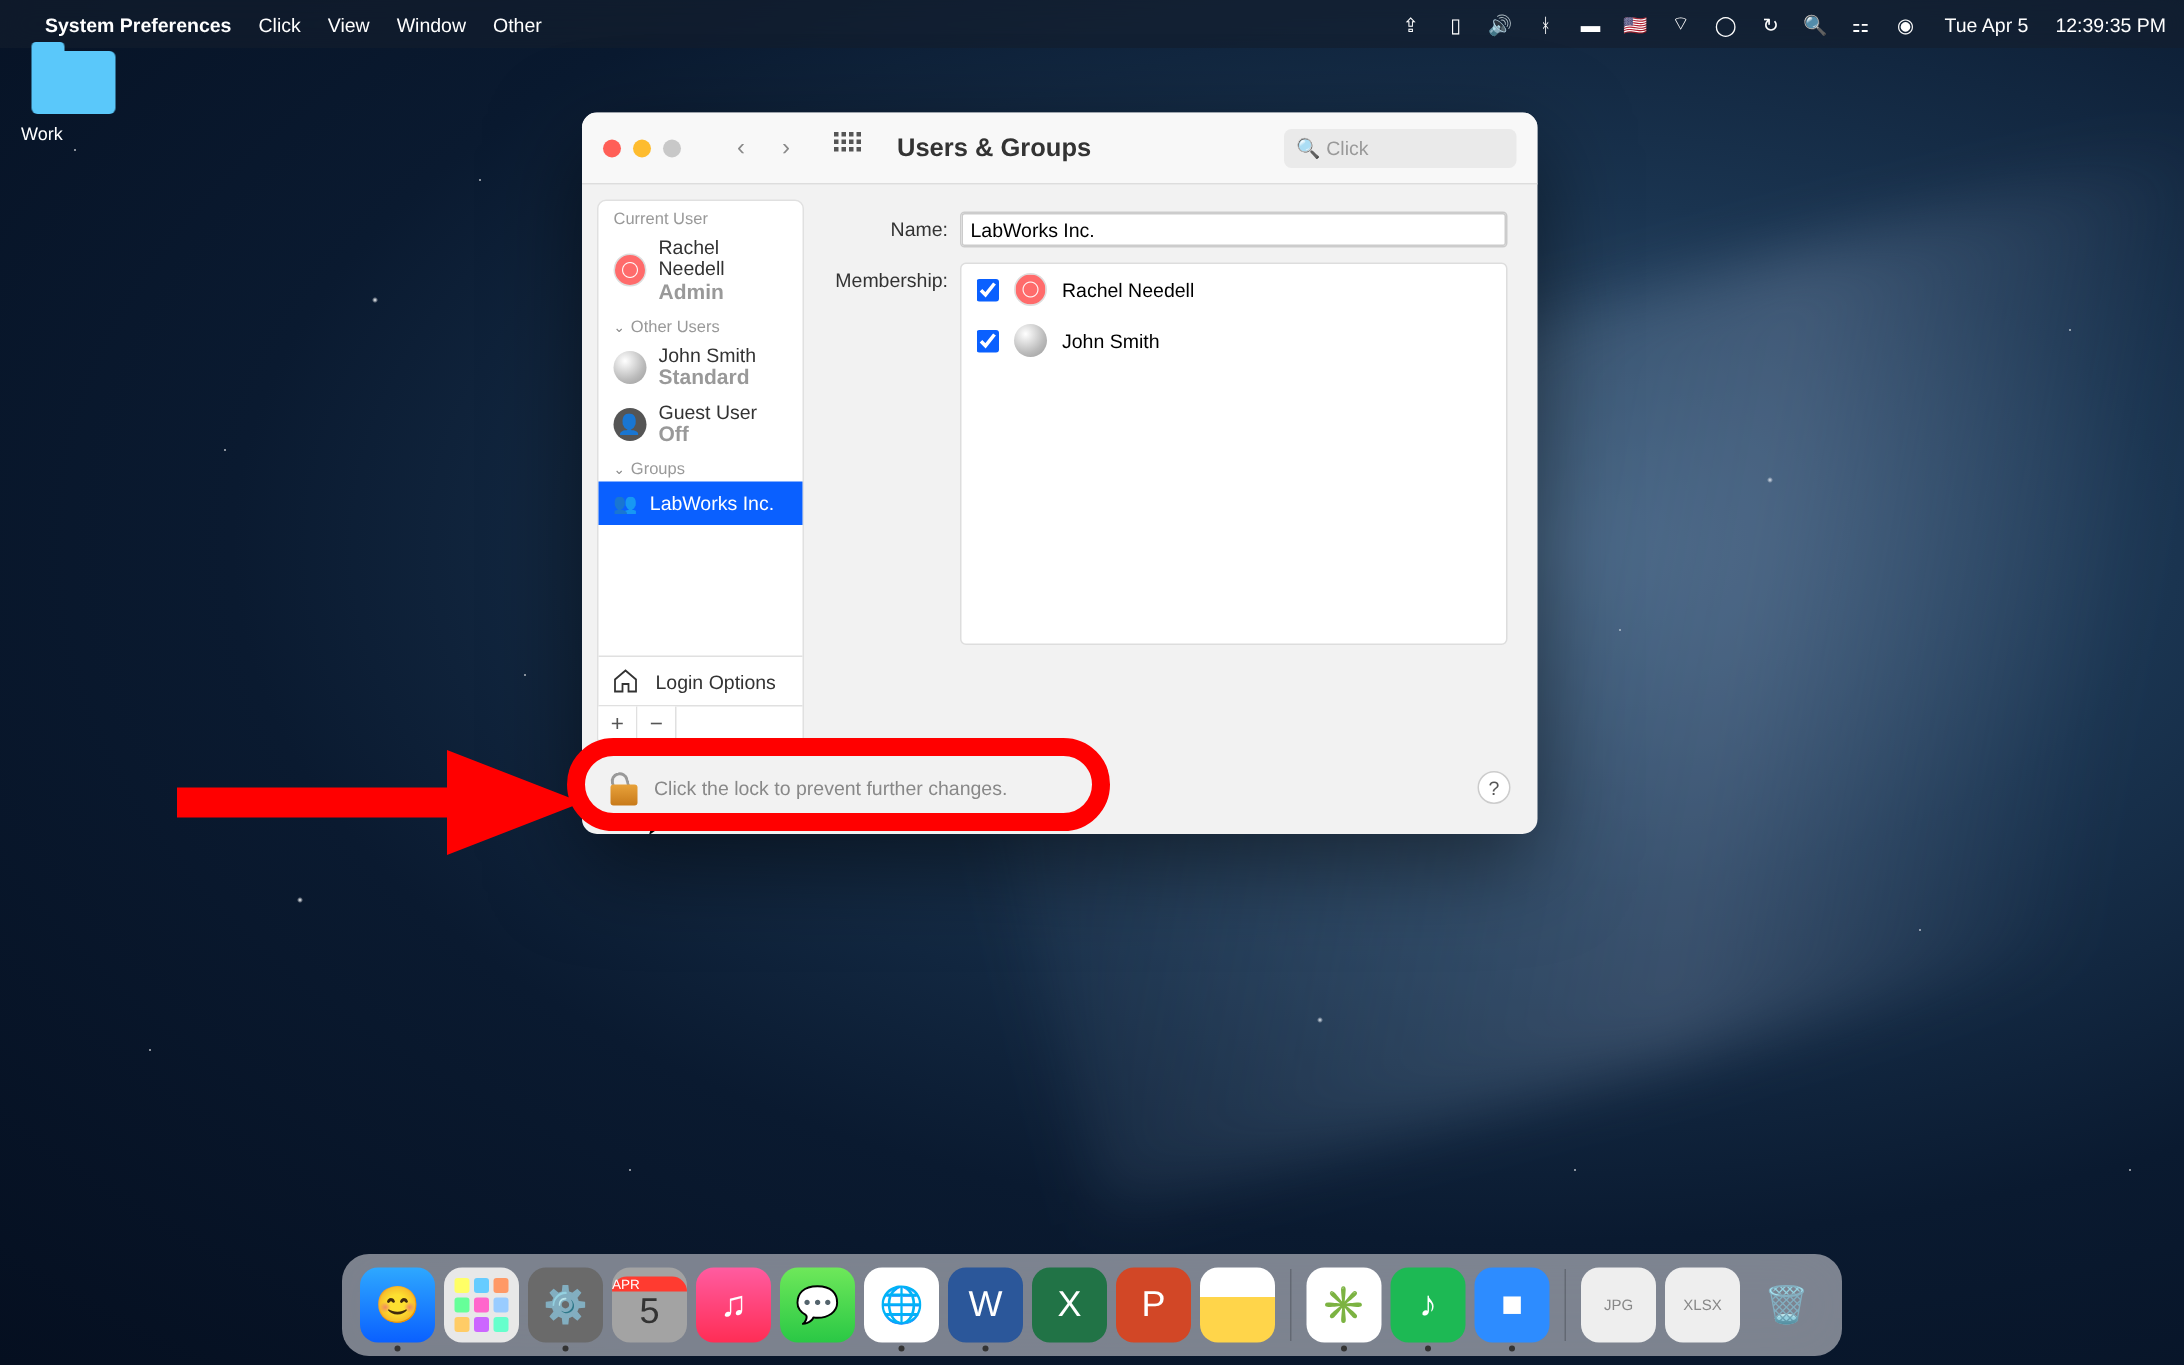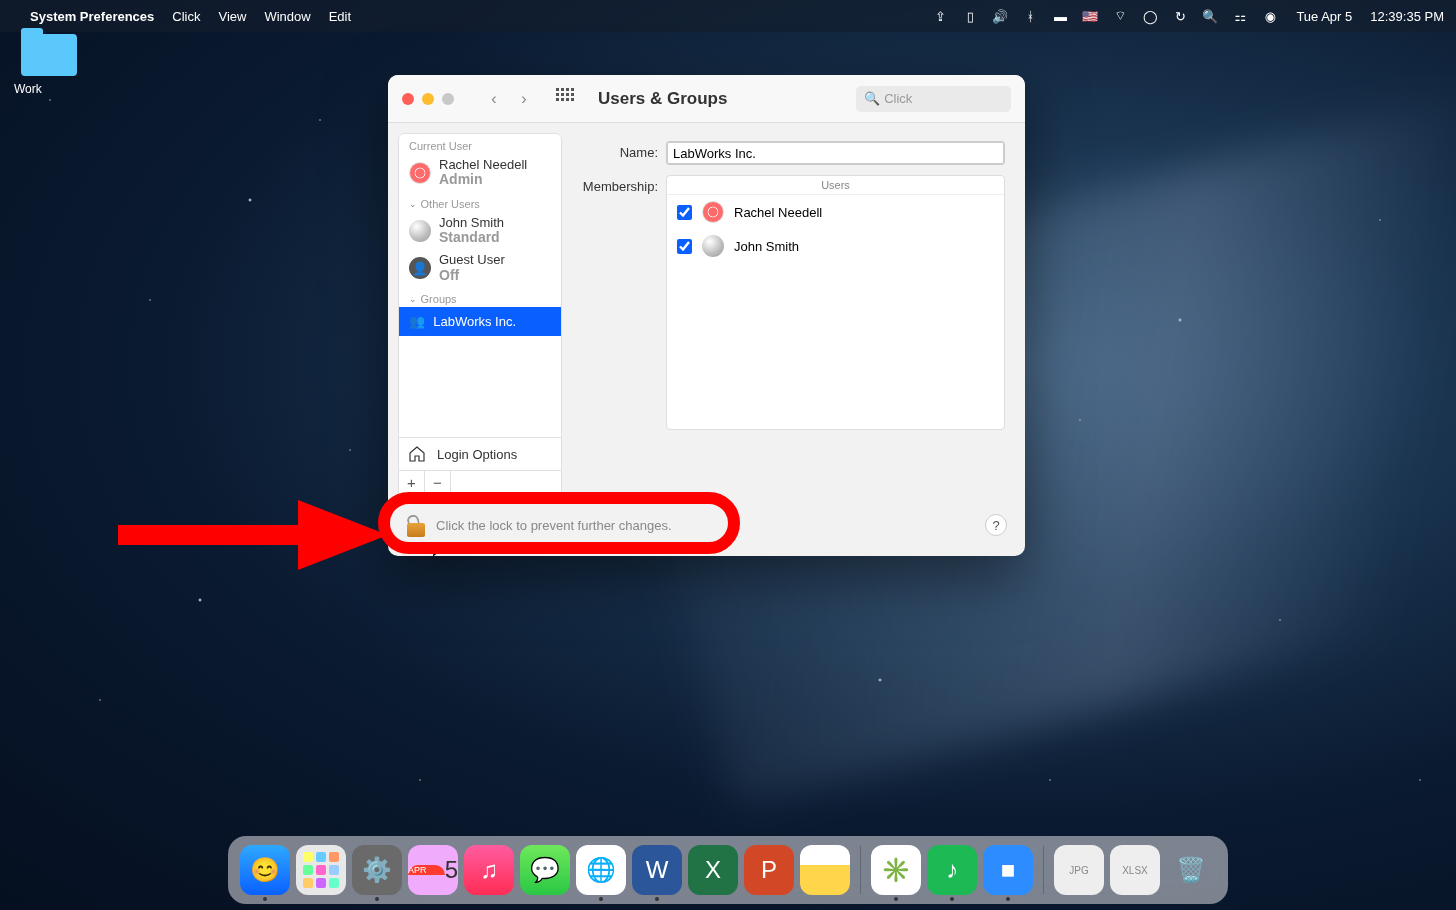--- a/index.html
+++ b/index.html
@@ -56,21 +56,21 @@
 .traffic span { width:12px; height:12px; border-radius:50%; }
 .tl-close{background:#ff5f57;} .tl-min{background:#febc2e;} .tl-max{background:#c8c8c8;}
 .nav-btns { display:flex; gap:6px; margin-left:18px; }
 .nav-btn { width:24px; height:24px; display:flex; align-items:center; justify-content:center; color:#888; font-size:16px; border-radius:4px; }
 .grid-btn { width:22px; height:22px; display:grid; grid-template-columns:repeat(4,3px); grid-template-rows:repeat(3,3px); gap:2px; margin-left:10px; }
 .grid-btn i { background:#555; }
 .title { font-weight:600; font-size:17px; margin-left:10px; color:#333; }
 .search { margin-left:auto; width:155px; height:26px; background:#eaeaea; border-radius:5px; display:flex; align-items:center; padding:0 8px; color:#999; font-size:13px; gap:4px; }
 
 .body { flex:1; display:flex; }
-.sidebar { width:164px; background:#fff; border-right:1px solid #e0e0e0; display:flex; flex-direction:column; border-top-left-radius:0; margin:10px 0 0 10px; border:1px solid #e0e0e0; border-radius:6px 6px 0 0; }
+.sidebar { width:138px; background:#fff; border-right:1px solid #e0e0e0; display:flex; flex-direction:column; border-top-left-radius:0; margin:10px 0 0 10px; border:1px solid #e0e0e0; border-radius:6px 6px 0 0; }
 .side-section { font-size:11px; color:#999; padding:6px 10px 2px; display:flex; align-items:center; gap:4px; }
 .side-section .chev { font-size:9px; color:#888; }
 .user-row { display:flex; align-items:center; padding:4px 10px; gap:8px; }
 .user-row .av { width:22px; height:22px; border-radius:50%; background:#ccc; flex-shrink:0; }
 .user-row .av.red { background: radial-gradient(circle,#ff6b6b 30%,#fff 35%,#ff6b6b 40%); border:1px solid #ddd; }
 .user-row .av.gray { background: radial-gradient(circle at 35% 30%, #fff,#bbb 60%,#999); }
 .user-row .av.dark { background:#555; display:flex; align-items:center; justify-content:center; color:#ccc; font-size:13px; }
 .user-row .txt { display:flex; flex-direction:column; line-height:1.1; }
 .user-row .nm { font-size:13px; color:#333; }
 .user-row .rl { font-size:14px; color:#999;font-weight:bold; }
@@ -106,21 +106,21 @@
 .annotation-arrow { position:absolute; top:490px; left:118px; }
 
 
 .dock { position:absolute; bottom:6px; left:50%; transform:translateX(-50%); height:68px; background:rgba(220,220,225,.55); backdrop-filter:blur(20px); border-radius:18px; display:flex; align-items:center; padding:0 12px; gap:6px; }
 .dock-item { width:50px; height:50px; border-radius:12px; position:relative; display:flex; align-items:center; justify-content:center; font-size:24px; color:#fff; }
 .dock-sep { width:1px; height:48px; background:rgba(0,0,0,.2); margin:0 4px; }
 .dock-dot { position:absolute; bottom:-6px; left:50%; transform:translateX(-50%); width:4px; height:4px; border-radius:50%; background:#333; }
 .di-finder{background:linear-gradient(#2ea8ff,#0a60ff);} 
 .di-launch{background:#e8e8e8;} 
 .di-settings{background:#6a6a6a;} 
-.di-cal{background:#f0abfc;color:#e83; font-size:11px; flex-direction:row;} 
+.di-cal{background:#a3a3a3;color:#e83; font-size:11px; flex-direction:column;} 
 .di-music{background:linear-gradient(#ff5ca0,#ff2d55);} 
 .di-msg{background:linear-gradient(#6ee85a,#2ac845);} 
 .di-chrome{background:#fff;} 
 .di-word{background:#2b579a;} 
 .di-excel{background:#217346;} 
 .di-ppt{background:#d24726;} 
 .di-notes{background:linear-gradient(#fff 40%,#ffd54a 40%);} 
 .di-slack{background:#fff;} 
 .di-spotify{background:#1db954;} 
 .di-zoom{background:#2d8cff;} 
@@ -138,21 +138,21 @@
 <div class="stars"></div>
 <div class="nebula"></div>
 
 <div class="menubar">
   <div class="left">
     <span></span>
     <span class="app-name">System Preferences</span>
     <span>Click</span>
     <span>View</span>
     <span>Window</span>
-    <span>Edit</span>
+    <span>Other</span>
   </div>
   <div class="right">
     <span class="ico">⇪</span>
     <span class="ico">▯</span>
     <span class="ico">🔊</span>
     <span class="ico">ᚼ</span>
     <span class="ico">▬</span>
     <span class="ico">🇺🇸</span>
     <span class="ico">⌔</span>
     <span class="ico">◯</span>
@@ -254,21 +254,20 @@
     </div>
 
     <div class="content">
       <div class="form-row">
         <div class="lbl">Name:</div>
         <input class="name-input" value="LabWorks Inc." style="">
       </div>
       <div class="form-row">
         <div class="lbl">Membership:</div>
         <div class="members">
-          <div class="members-head">Users</div>
           <div class="member-row">
             <input type="checkbox" checked="" style="">
             <div class="av red" style="background:radial-gradient(circle,#ff6b6b 30%,#fff 35%,#ff6b6b 40%);border:1px solid #ddd;"></div>
             <span class="nm">Rachel Needell</span>
           </div>
           <div class="member-row">
             <input type="checkbox" checked="" style="">
             <div class="av" style="background:radial-gradient(circle at 35% 30%,#fff,#bbb 60%,#999);"></div>
             <span class="nm">John Smith</span>
           </div>

